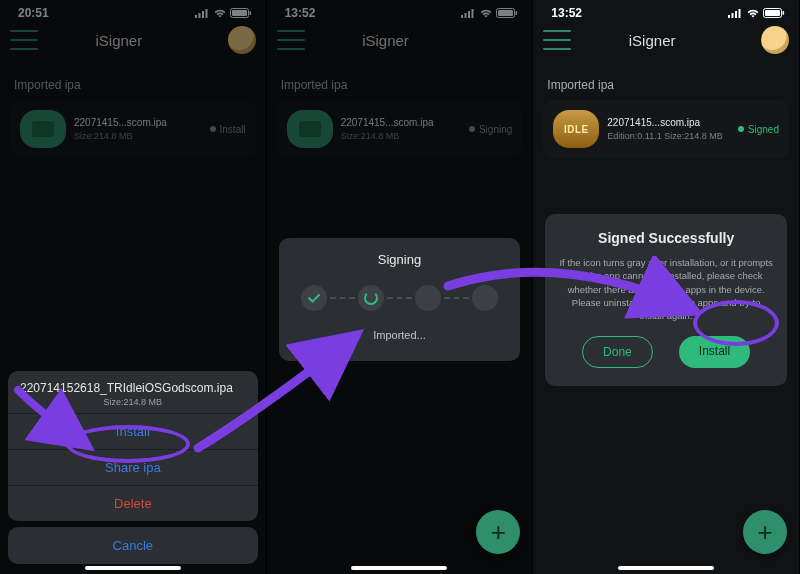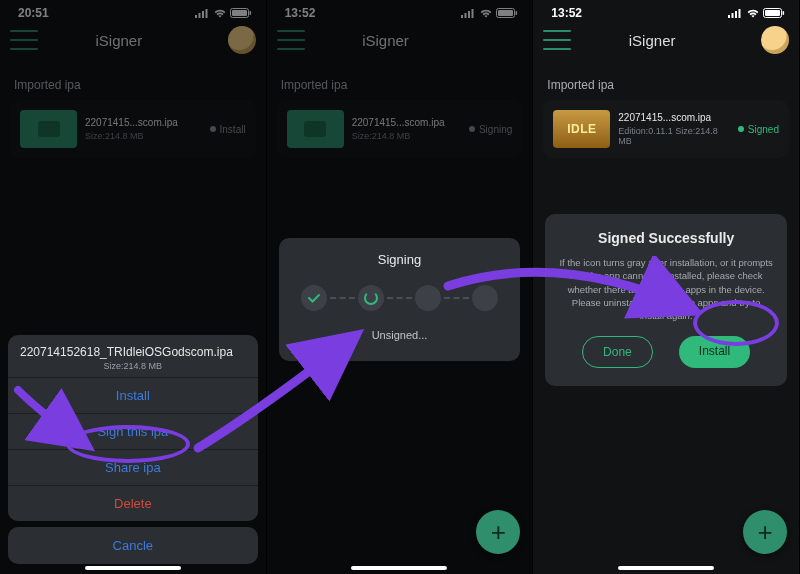--- a/index.html
+++ b/index.html
@@ -74,23 +74,23 @@
   .ipa-row {
     margin: 0 10px;
     background: rgba(255,255,255,0.02);
     border-radius: 10px;
     padding: 10px;
     display: flex;
     align-items: center;
     gap: 8px;
   }
   .app-icon {
-    width: 57px; height: 38px; border-radius: 4px;
+    width: 46px; height: 38px; border-radius: 16px;
     display:flex; align-items:center; justify-content:center;
-    font-size: 12px; color:#fff; text-align:center;
+    font-size: 10px; color:#fff; text-align:center;
   }
   .app-icon.generic { background: #2f8f6d; }
   .app-icon.generic::before{
     content:""; width:22px; height:16px; border-radius:3px;
     background: #1f6a4f;
   }
   .app-icon.game {
     background: linear-gradient(#c79a42,#8e5e14);
     color: #fced9e; font-weight:700; letter-spacing:0.5px;
   }
@@ -316,21 +316,20 @@
 
   <div class="dim-overlay"></div>
 
   <div class="phone1-sheet-stack">
     <div class="sheet">
       <div class="sheet-header">
         <div class="sheet-title">220714152618_TRIdleiOSGodscom.ipa</div>
         <div class="sheet-sub">Size:214.8 MB</div>
       </div>
       <div class="sheet-item">Install</div>
-      <div class="sheet-item">Sign this ipa</div>
       <div class="sheet-item">Share ipa</div>
       <div class="sheet-item delete">Delete</div>
     </div>
     <div class="cancel-block">Cancle</div>
   </div>
 
   <div class="home-ind"></div>
 </div>
 
 <div class="phone">
@@ -398,21 +397,21 @@
       </div>
       <div class="step-line"></div>
       <div class="step active">
           <span class="spinner"></span>
         </div>
       <div class="step-line"></div>
       <div class="step"></div>
       <div class="step-line"></div>
       <div class="step"></div>
     </div>
-    <div class="sign-sub">Unsigned...</div>
+    <div class="sign-sub">Imported...</div>
   </div>
 
   <div class="fab">
     <span>+</span>
   </div>
   <div class="home-ind"></div>
 </div>
 
 <div class="phone">
   <div class="status-bar">

